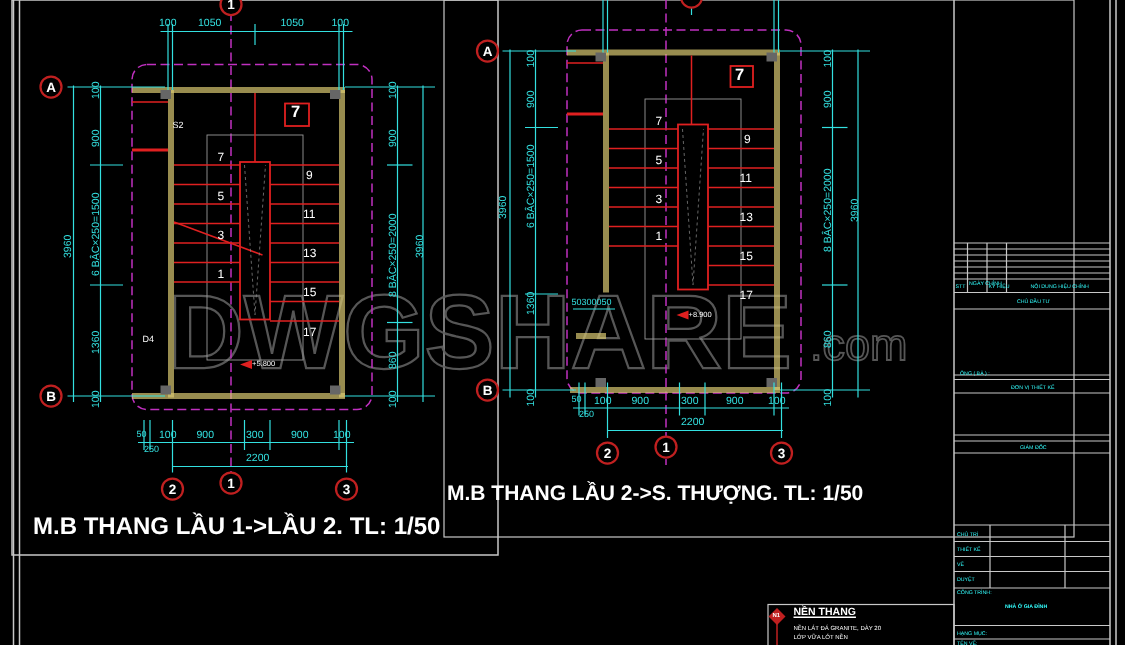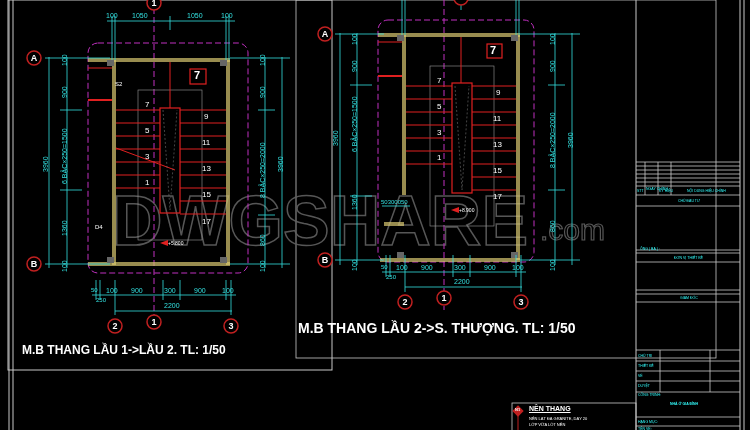--- a/index.html
+++ b/index.html
@@ -278,21 +278,21 @@
   <span class="step" style="left:145px;top:100px">7</span>
   <span class="step" style="left:145px;top:126px">5</span>
   <span class="step" style="left:145px;top:152px">3</span>
   <span class="step" style="left:145px;top:178px">1</span>
   <span class="step" style="left:204px;top:112px">9</span>
   <span class="step" style="left:202px;top:138px">11</span>
   <span class="step" style="left:202px;top:164px">13</span>
   <span class="step" style="left:202px;top:190px">15</span>
   <span class="step" style="left:202px;top:217px">17</span>
 
-  <div class="title" style="left:22px;top:343px;font-size:12px">M.B THANG LẦU 1-&gt;LẦU 2. TL: 1/50</div>
+  <div class="title" style="left:22px;top:343px;font-size:16px">M.B THANG LẦU 1-&gt;LẦU 2. TL: 1/50</div>
 </div>
 
 <div>
   <span class="bubble" style="left:318px;top:27px">A</span>
   <span class="bubble" style="left:318px;top:253px">B</span>
   <span class="bubble" style="left:398px;top:295px">2</span>
   <span class="bubble" style="left:437px;top:291px">1</span>
   <span class="bubble" style="left:514px;top:295px">3</span>
 
   <span class="dimv" style="left:351px;top:45px">100</span>

